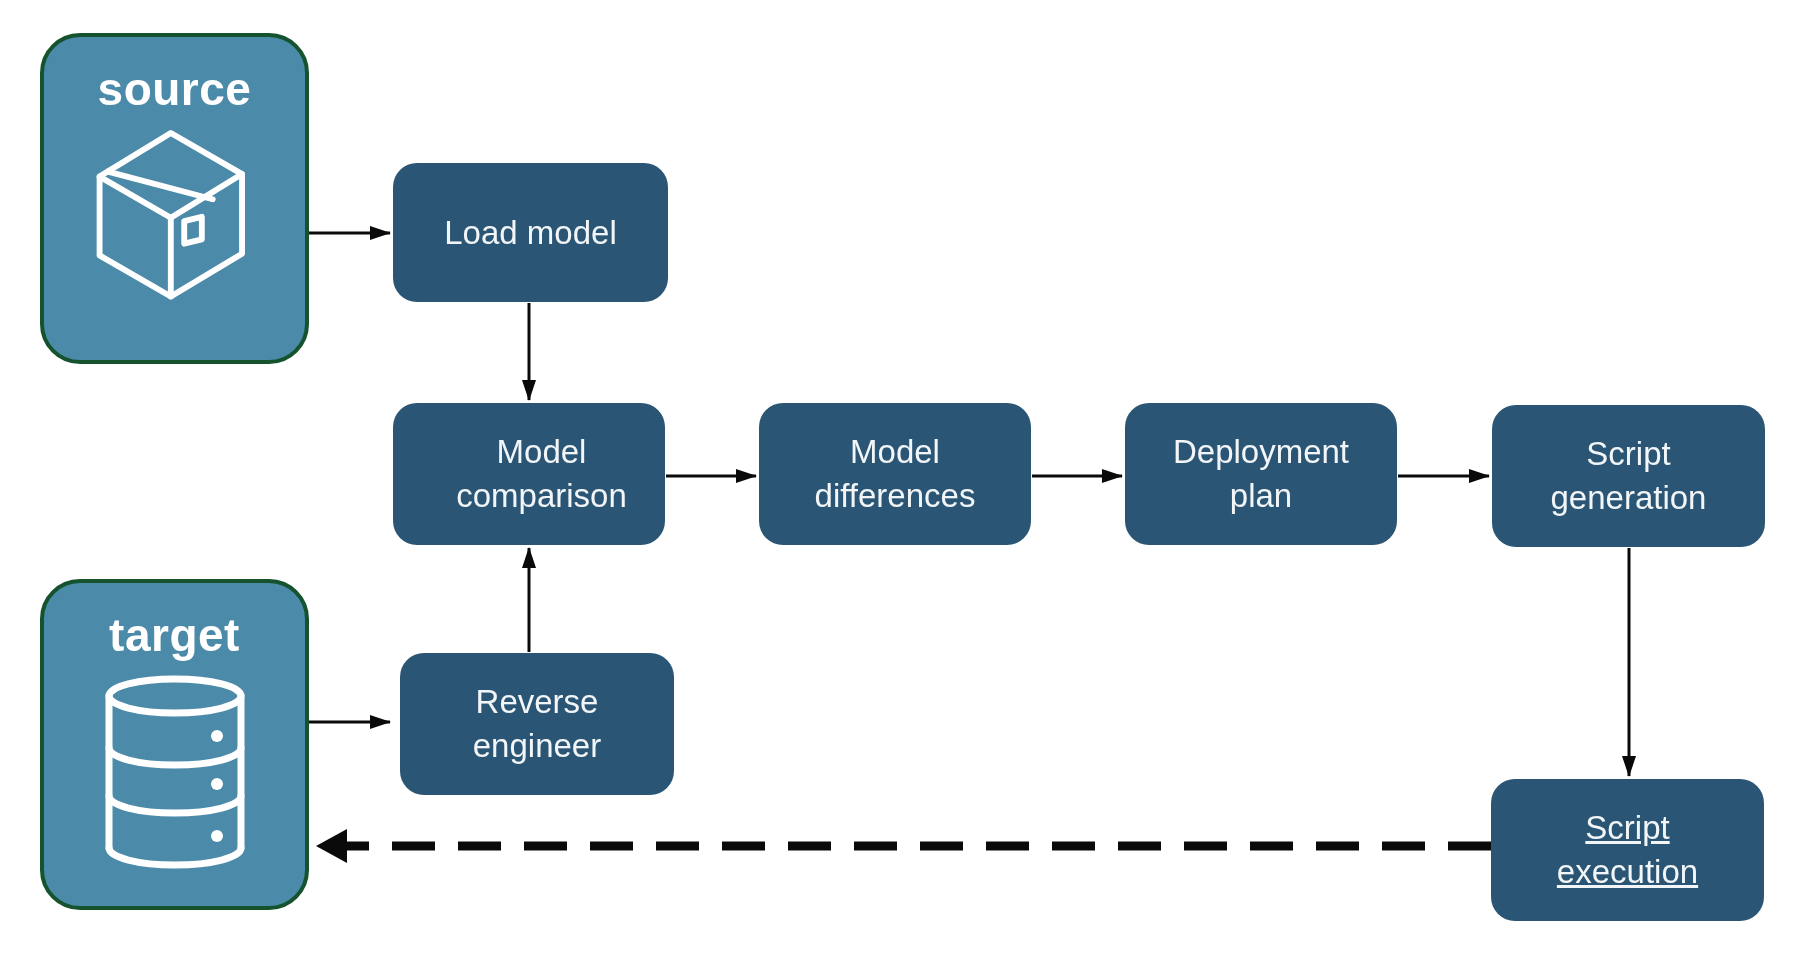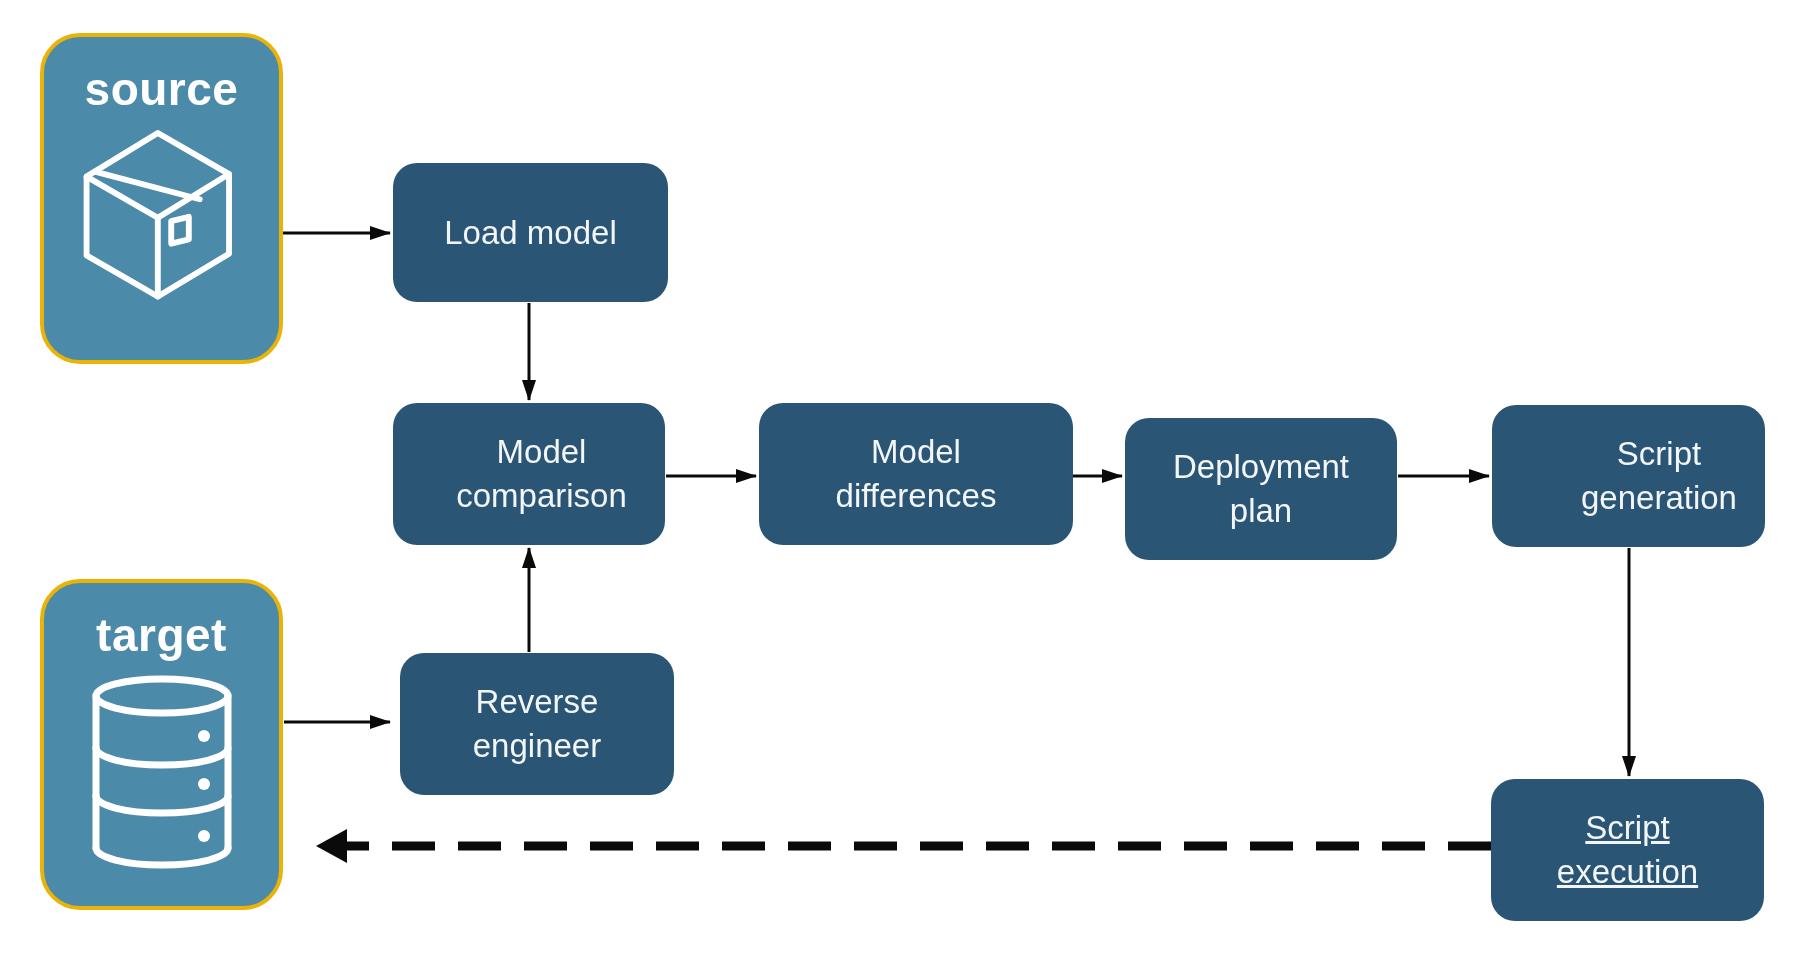--- a/index.html
+++ b/index.html
@@ -3,22 +3,22 @@
 <meta charset="utf-8">
 <style>
   html,body{margin:0;padding:0;background:#ffffff;}
   #canvas{
     position:relative;width:1800px;height:959px;background:#ffffff;overflow:hidden;
     font-family:"Liberation Sans","DejaVu Sans",sans-serif;
   }
   
   .endpoint{
     position:absolute;box-sizing:border-box;
-    width:243px;height:331px;
-    background:#4b8aa9;border:4px solid #eab308;border-radius:40px;
+    width:269px;height:331px;
+    background:#4b8aa9;border:4px solid #14532d;border-radius:40px;
     display:flex;flex-direction:column;align-items:center;
     padding-top:26px;
   }
   .endpoint .ep-label{
     color:#ffffff;font-weight:bold;font-size:46px;line-height:1.15;
     letter-spacing:0.5px;
   }
   .endpoint .ep-icon{margin-top:12px;}
   #endpoint-source{left:40px;top:33px;}
   #endpoint-target{left:40px;top:579px;}
@@ -26,23 +26,23 @@
   
   .node{
     position:absolute;box-sizing:border-box;
     background:#2b5574;border-radius:24px;
     display:flex;align-items:center;justify-content:center;
     color:#f2f6f8;font-size:33px;line-height:1.32;text-align:center;
   }
   .node span{display:block;max-width:212px;}
   #node-load-model       {left:393px;top:163px;width:275px;height:139px;}
   #node-model-comparison {left:393px;top:403px;width:272px;height:142px;padding-left:25px;}
-  #node-model-differences{left:759px;top:403px;width:314px;height:142px;}
-  #node-deployment-plan  {left:1125px;top:418px;width:272px;height:142px;}
-  #node-script-generation{left:1492px;top:405px;width:273px;height:142px;justify-content:flex-end;}
+  #node-model-differences{left:759px;top:403px;width:272px;height:142px;}
+  #node-deployment-plan  {left:1125px;top:403px;width:272px;height:142px;}
+  #node-script-generation{left:1492px;top:405px;width:273px;height:142px;}
   #node-reverse-engineer {left:393px;top:653px;width:274px;height:142px;margin-left:7px;}
   #node-script-execution {left:1491px;top:779px;width:273px;height:142px;text-decoration:underline;}
 
   #arrow-layer{position:absolute;left:0;top:0;width:1800px;height:959px;pointer-events:none;}
   .edge{stroke:#0a0a0a;stroke-width:3;fill:none;}
   .edge-dashed{stroke:#0a0a0a;stroke-width:9;stroke-dasharray:43 23;fill:none;}
 </style>
 </head>
 <body>
 

